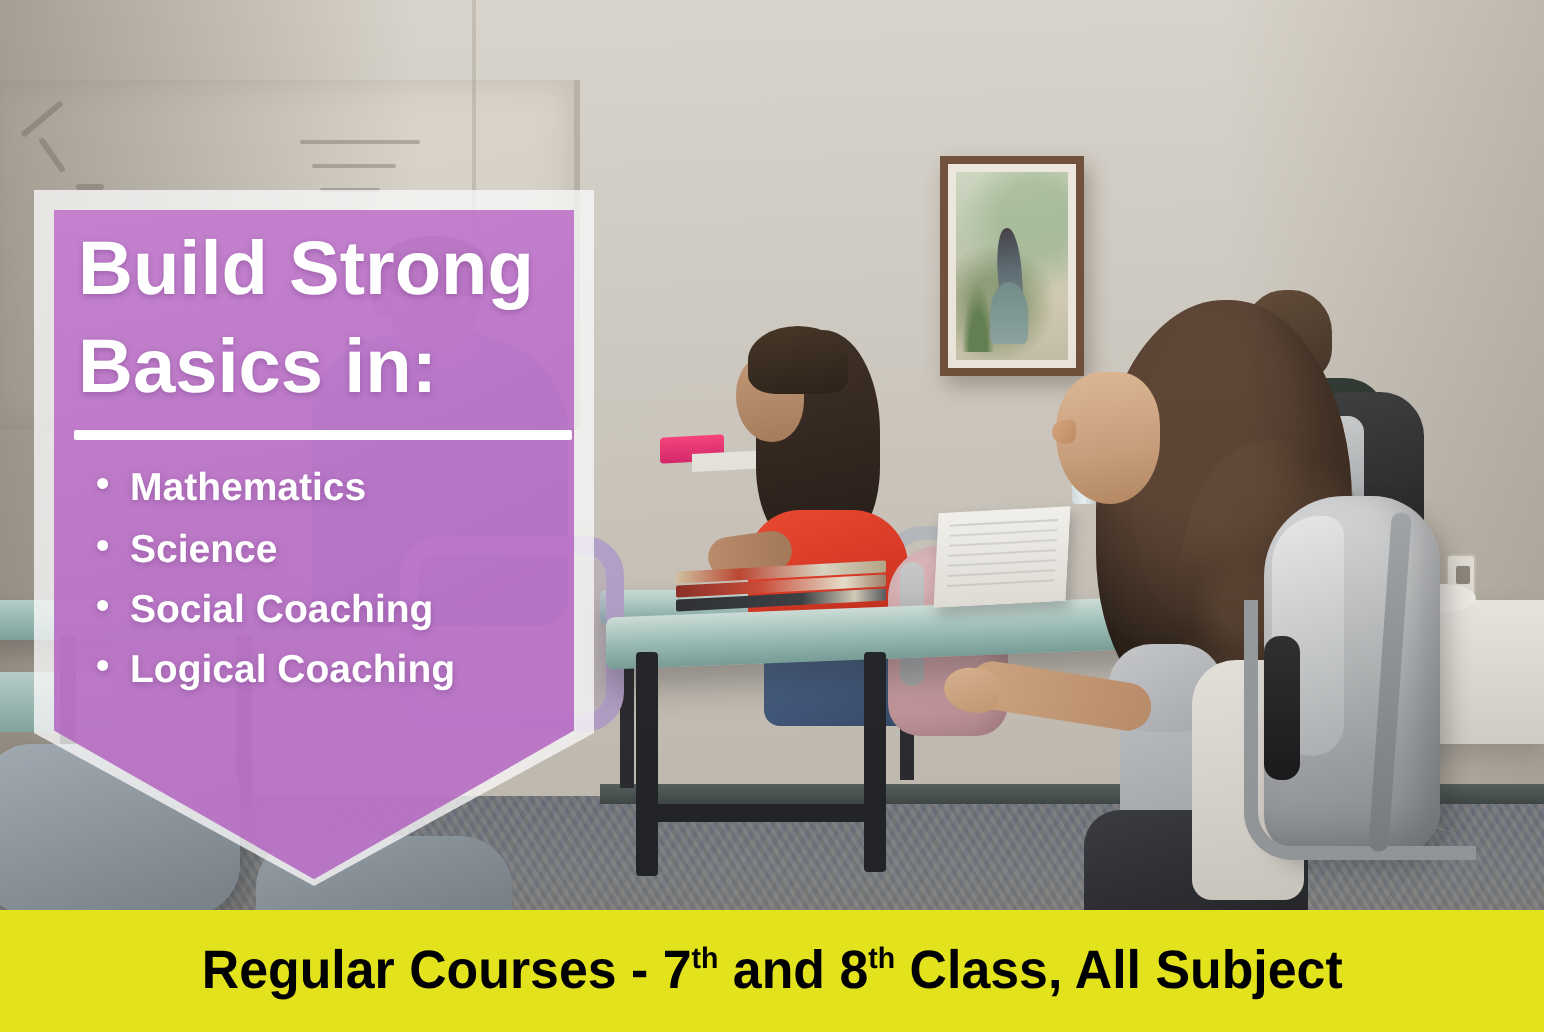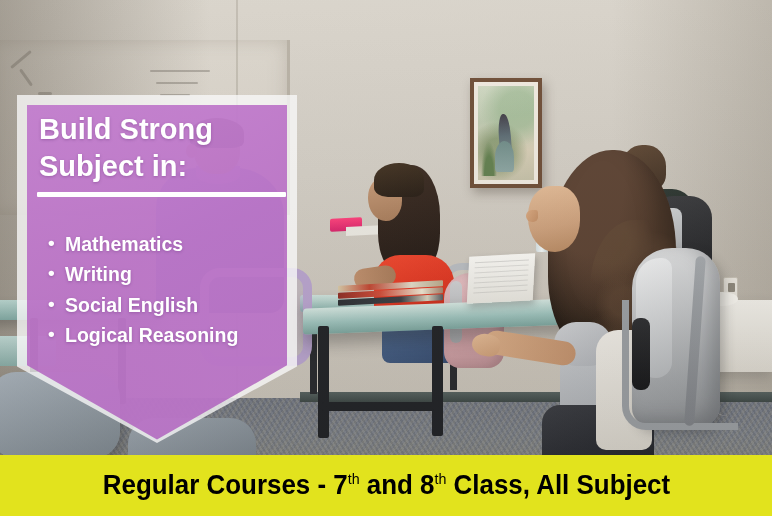--- a/index.html
+++ b/index.html
@@ -417,50 +417,50 @@
   
   .bottom-bar {
     position:absolute; left:0; top:455px; width:772px; height:61px;
     background:#e2e31d;
     display:flex; align-items:center; justify-content:center;
   }
   .bottom-bar-text {
     color:#000000; font-size:27px; font-weight:700; white-space:nowrap;
     transform:scaleX(.96);
   }
-  .bottom-bar-text sup { font-size:.55em; vertical-align:super; font-weight:400;margin-top:15px; }
+  .bottom-bar-text sup { font-size:.55em; vertical-align:super; font-weight:700;margin-top:15px; }
 
   
   .shield-wrap {
     position:absolute; left:17px; top:95px; width:280px; height:348px;
   }
   .shield-border {
     position:absolute; inset:0;
     background:rgba(248,248,248,.78);
     clip-path:polygon(0 0, 100% 0, 100% 78%, 50% 100%, 0 78%);
     box-shadow:0 4px 14px rgba(30,20,40,.25);
   }
   .shield-fill {
     position:absolute; left:10px; top:10px; right:10px; bottom:0;
     background:linear-gradient(155deg, rgba(186,104,200,.80) 0%, rgba(176,92,190,.80) 45%, rgba(170,86,186,.78) 100%);
     clip-path:polygon(0 0, 100% 0, 100% 77%, 50% 99%, 0 77%);
   }
   .shield-content {
     position:absolute; left:22px; top:16px; right:14px;
   }
   .shield-title {
-    color:#ffffff; font-size:29px; font-weight:700; line-height:1.28;
+    color:#ffffff; font-size:38px; font-weight:700; line-height:1.28;
     text-shadow:0 1px 3px rgba(90,40,110,.35);
   }
   .shield-rule {
     margin-top:7px; margin-left:-2px; width:249px; height:5px;
     background:#ffffff; border-radius:1px;
   }
   .shield-list {
-    margin-top:33px; padding-left:26px; list-style:none;
+    margin-top:10px; padding-left:26px; list-style:none;
   }
   .shield-list li {
     position:relative; color:#ffffff; font-size:19.5px; font-weight:700;
     line-height:1.45; margin-bottom:2px;
     text-shadow:0 1px 3px rgba(90,40,110,.35);
   }
   .shield-list li:before {
     content:"\2022"; position:absolute; left:-17px; top:-1px;
     font-size:19px; color:#ffffff;
   }
@@ -585,28 +585,28 @@
     <div class="photo-tone"></div>
   </div>
 
 
   <div class="shield-wrap">
     <div class="shield-border"></div>
     <div class="shield-fill"></div>
     <div class="shield-content">
       <div class="shield-title">
         <div>Build Strong</div>
-        <div>Subject in:</div>
+        <div>Basics in:</div>
       </div>
       <div class="shield-rule"></div>
       <ul class="shield-list">
         <li>Mathematics</li>
-        <li>Writing</li>
-        <li>Social English</li>
-        <li>Logical Reasoning</li>
+        <li>Science</li>
+        <li>Social Coaching</li>
+        <li>Logical Coaching</li>
       </ul>
     </div>
   </div>
 
   <div class="bottom-bar">
     <span class="bottom-bar-text">
       <span>Regular Courses - 7</span><sup>th</sup><span> and 8</span><sup>th</sup><span> Class, All Subject</span>
     </span>
   </div>
 

